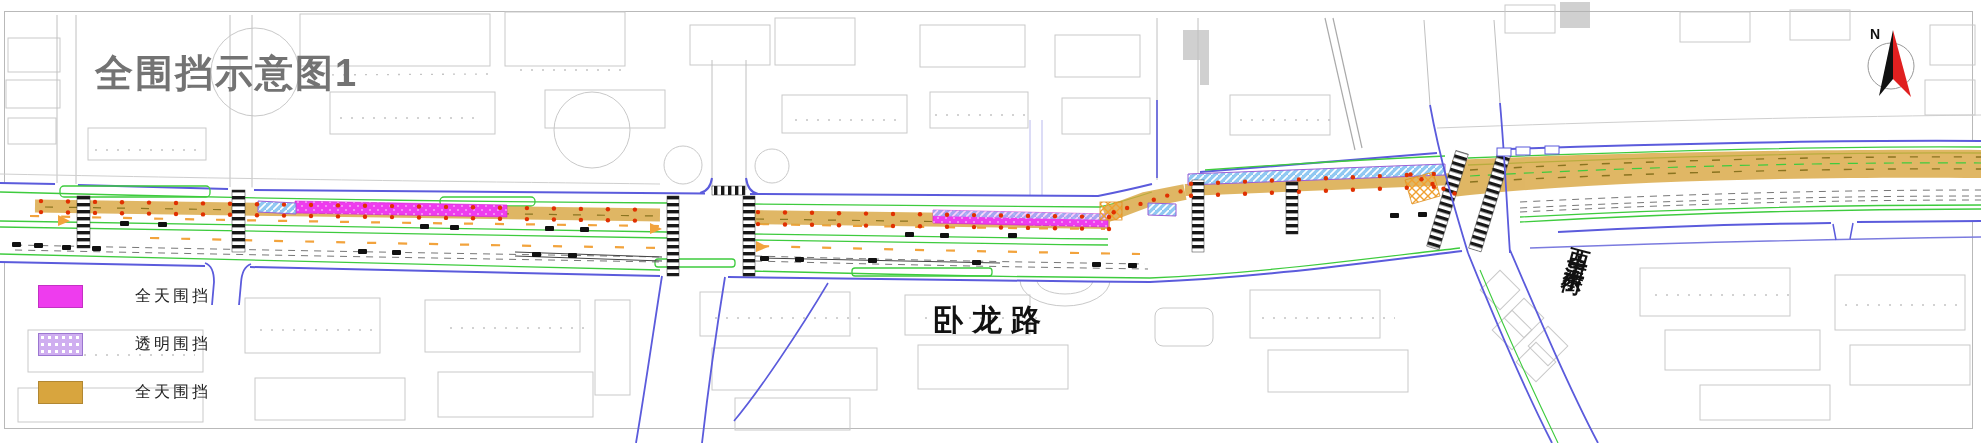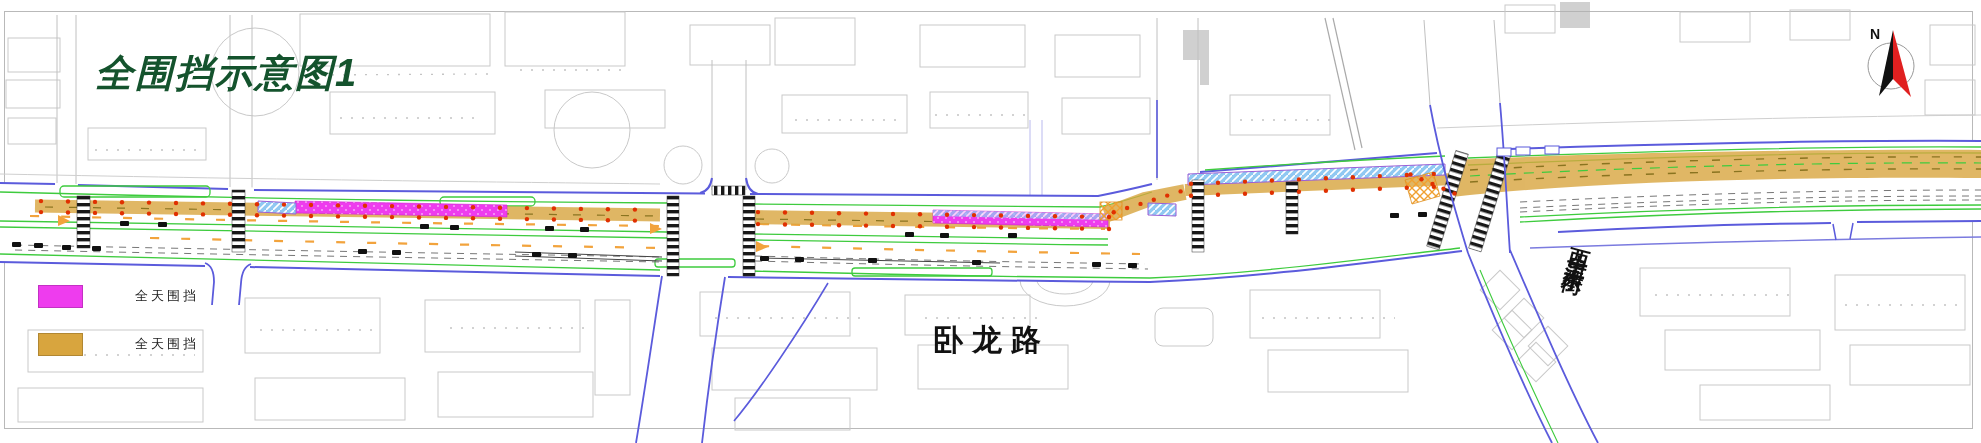--- a/index.html
+++ b/index.html
@@ -1,32 +1,32 @@
 <!DOCTYPE html>
 <html><head>
 <meta charset="utf-8">
 <style>
   html,body{margin:0;padding:0;background:#fff;}
   #stage{position:relative;width:1981px;height:443px;background:#fff;overflow:hidden;
          font-family:"Liberation Sans",sans-serif;}
   #plan{position:absolute;left:0;top:0;}
   .abs{position:absolute;}
-  #title{left:95px;top:48px;font-size:38px;font-weight:600;color:#14532d;letter-spacing:2px;font-style:italic;}
+  #title{left:95px;top:48px;font-size:38px;font-weight:600;color:#737373;letter-spacing:2px;}
   #road-label{left:933px;top:300px;font-size:30px;font-weight:700;letter-spacing:9px;
-              color:#111;font-family:"Liberation Serif",serif;margin-top:20px;}
+              color:#111;font-family:"Liberation Serif",serif;}
   #cross-street-label{left:1572px;top:230px;height:150px;font-size:21px;font-weight:700;
               color:#111;font-family:"Liberation Serif",serif;writing-mode:vertical-rl;
               letter-spacing:5px;transform:rotate(15deg);transform-origin:top left;}
   #legend{left:38px;top:284px;width:260px;}
   .lg-row{display:flex;align-items:center;margin-bottom:24px;height:24px;}
   .lg-swatch{width:45px;height:23px;box-sizing:border-box;border:1px solid rgba(0,0,0,.18);}
   .lg-swatch.dots{border:1px solid #9b76d0;
      background-image:radial-gradient(#ffffff 32%,rgba(255,255,255,0) 34%);
      background-size:7px 7px;}
-  .lg-label{margin-left:52px;font-size:13px;color:#222;letter-spacing:3px;white-space:nowrap;}
+  .lg-label{margin-left:52px;font-size:16px;color:#222;letter-spacing:3px;white-space:nowrap;}
   #compass{left:1862px;top:24px;width:72px;height:86px;}
   #compass .n{position:absolute;left:8px;top:2px;font-size:14px;font-weight:700;color:#111;}
 </style>
 </head>
 <body>
 
 <div id="stage">
 
 <svg id="plan" width="1981" height="443" viewBox="0 0 1981 443">
   <defs>
@@ -463,20 +463,24 @@
 <div id="title" class="abs">全围挡示意图1</div>
 <div id="road-label" class="abs">卧龙路</div>
 <div id="cross-street-label" class="abs">西十里河东街</div>
 
 <div id="legend" class="abs">
   <div class="lg-row">
     <div class="lg-swatch" style="background-color: rgb(238, 60, 238);"></div>
     <div class="lg-label">全天围挡</div>
   </div>
   <div class="lg-row">
+    <div class="lg-swatch dots" style="background-color: rgb(207, 174, 240);"></div>
+    <div class="lg-label">透明围挡</div>
+  </div>
+  <div class="lg-row">
     <div class="lg-swatch" style="background-color: rgb(216, 165, 62);"></div>
     <div class="lg-label">全天围挡</div>
   </div>
 </div>
 
 <div id="compass" class="abs">
   <span class="n">N</span>
 </div>
 
 </div>

